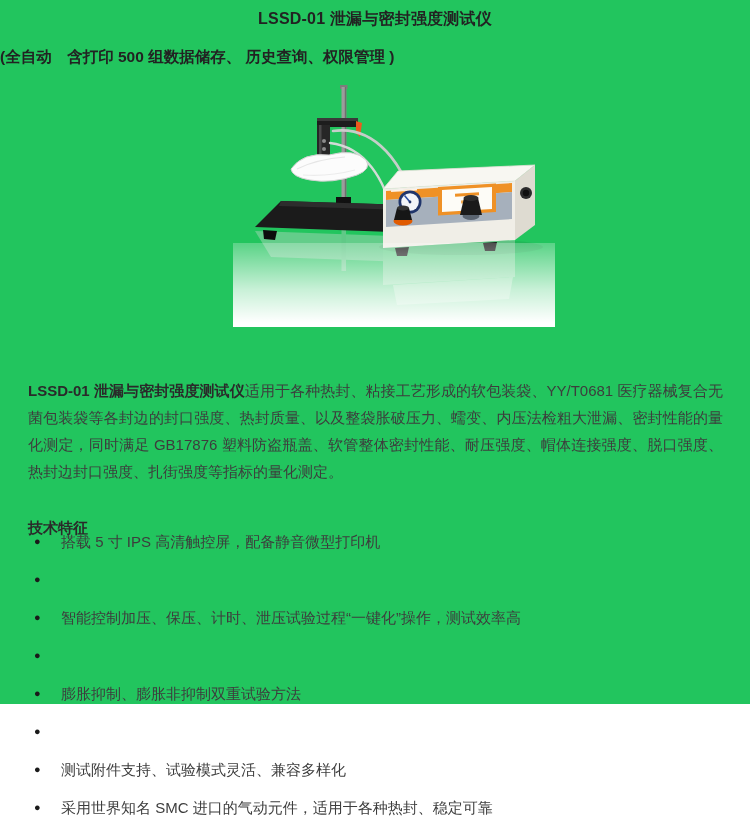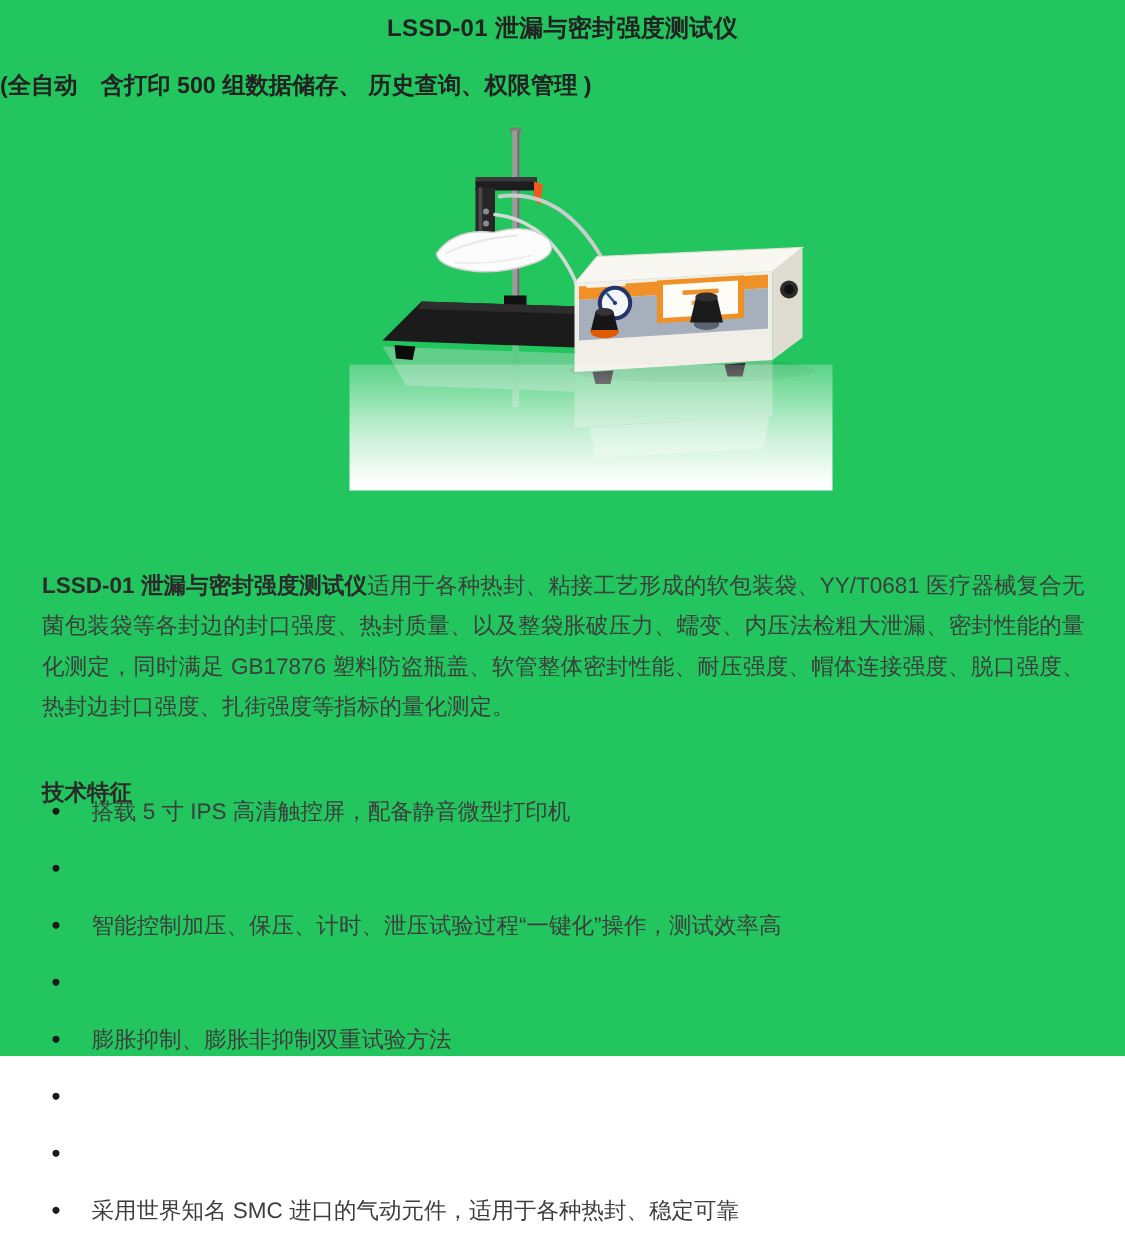--- a/index.html
+++ b/index.html
@@ -179,20 +179,21 @@
       </li>
     <li>
         <span class="dot">●</span>
         <span>膨胀抑制、膨胀非抑制双重试验方法</span>
       </li>
     <li>
         <span class="dot">●</span>
       </li>
     <li>
         <span class="dot">●</span>
+        <span>测试附件支持、试验模式灵活、兼容多样化</span>
       </li>
     <li>
         <span class="dot">●</span>
         <span>采用世界知名 SMC 进口的气动元件，适用于各种热封、稳定可靠</span>
       </li>
   </ul>
 
 </div>
 
 </body></html>

